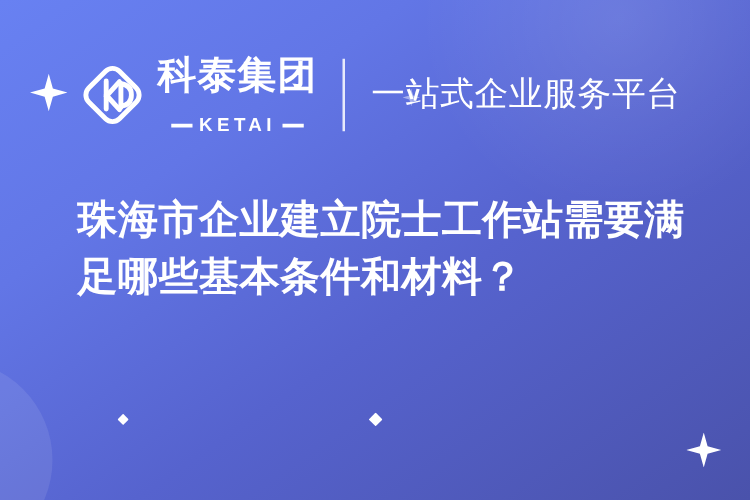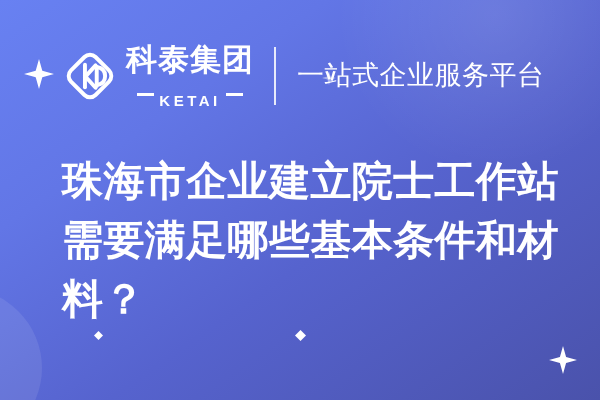--- a/index.html
+++ b/index.html
@@ -91,21 +91,21 @@
   #brand-name-cn {
     color: #ffffff;
     font-size: 31px;
     font-weight: 700;
     letter-spacing: 1px;
     line-height: 1;
     white-space: nowrap;
   }
   #brand-name-en-row {
     display: flex;
-    align-items: flex-start;
+    align-items: center;
     margin-top: 18px;
     width: 100%;
     justify-content: center;
   }
   .rule {
     height: 3px;
     width: 17px;
     background: #ffffff;
     flex: 0 0 auto;
   }
@@ -151,21 +151,21 @@
     white-space: nowrap;
   }
 
   
   #headline {
     position: absolute;
     left: 62px;
     top: 152px;
     width: 500px;
     color: #ffffff;
-    font-size: 41px;
+    font-size: 32px;
     font-weight: 700;
     line-height: 1.44;
     letter-spacing: 0.4px;
   }
 </style>
 </head>
 <body>
 
 <div id="banner">
 

